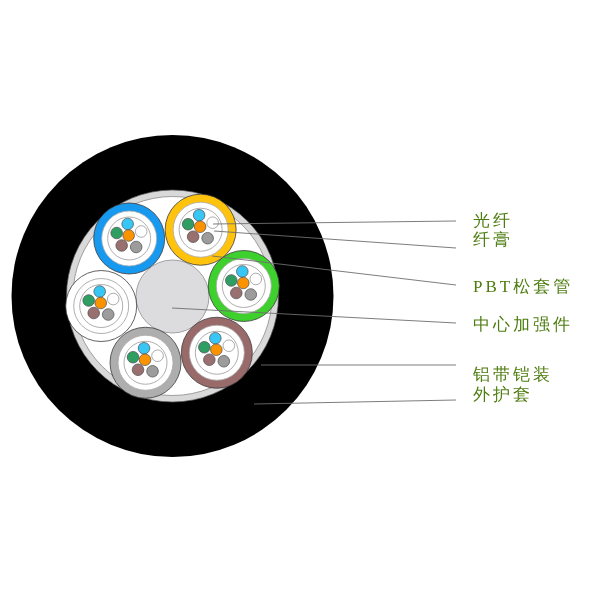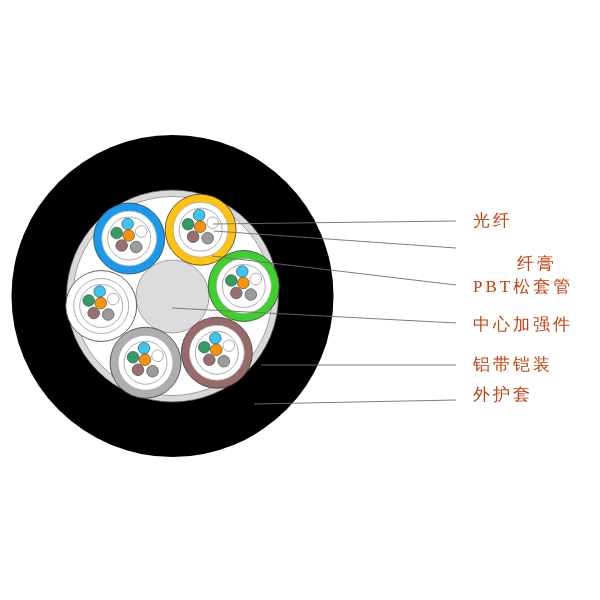--- a/index.html
+++ b/index.html
@@ -10,21 +10,21 @@
     font-family:"Liberation Serif","DejaVu Serif",serif;
     overflow:hidden;
   }
   #cable-svg{position:absolute;left:0;top:0;}
   .diagram-label{
     position:absolute;
     left:473px;
     transform:translateY(-50%);
     font-size:17px;
     letter-spacing:3px;
-    color:#c2410c;
+    color:#4d7c0f;
     white-space:nowrap;
   }
 </style>
 </head>
 <body>
 
 <div id="canvas">
   <svg id="cable-svg" width="600" height="600" viewBox="0 0 600 600">
       <circle cx="172.5" cy="296" r="161" fill="#000000" stroke="none" stroke-width="0"></circle>
       <circle cx="172.5" cy="296" r="106" fill="#d9d9d9" stroke="#555555" stroke-width="0.7"></circle>
@@ -86,18 +86,18 @@
       <circle cx="216.3276262234474" cy="349.736774259684" r="5.8" fill="#fb9300" stroke="#4a4a4a" stroke-width="0.7"></circle>
       <line x1="213" y1="224" x2="456" y2="221" stroke="#6e6e6e" stroke-width="0.9"></line>
       <line x1="214" y1="231" x2="456" y2="248" stroke="#6e6e6e" stroke-width="0.9"></line>
       <line x1="212" y1="256" x2="456" y2="285" stroke="#6e6e6e" stroke-width="0.9"></line>
       <line x1="172" y1="308" x2="456" y2="323" stroke="#6e6e6e" stroke-width="0.9"></line>
       <line x1="261" y1="365" x2="456" y2="365" stroke="#6e6e6e" stroke-width="0.9"></line>
       <line x1="254" y1="404" x2="456" y2="400" stroke="#6e6e6e" stroke-width="0.9"></line>
     </svg>
 
   <div class="diagram-label" style="top: 220px;">光纤</div>
-  <div class="diagram-label" style="top: 263px; margin-left: 44px;">纤膏</div>
+  <div class="diagram-label" style="top: 239px;">纤膏</div>
   <div class="diagram-label" style="top: 286px;">PBT松套管</div>
   <div class="diagram-label" style="top: 324px; text-align: center;">中心加强件</div>
-  <div class="diagram-label" style="top: 364px; text-align: center;">铝带铠装</div>
+  <div class="diagram-label" style="top: 374px; text-align: center;">铝带铠装</div>
   <div class="diagram-label" style="top: 394px; text-align: right;">外护套</div>
 </div>
 
 </body></html>

